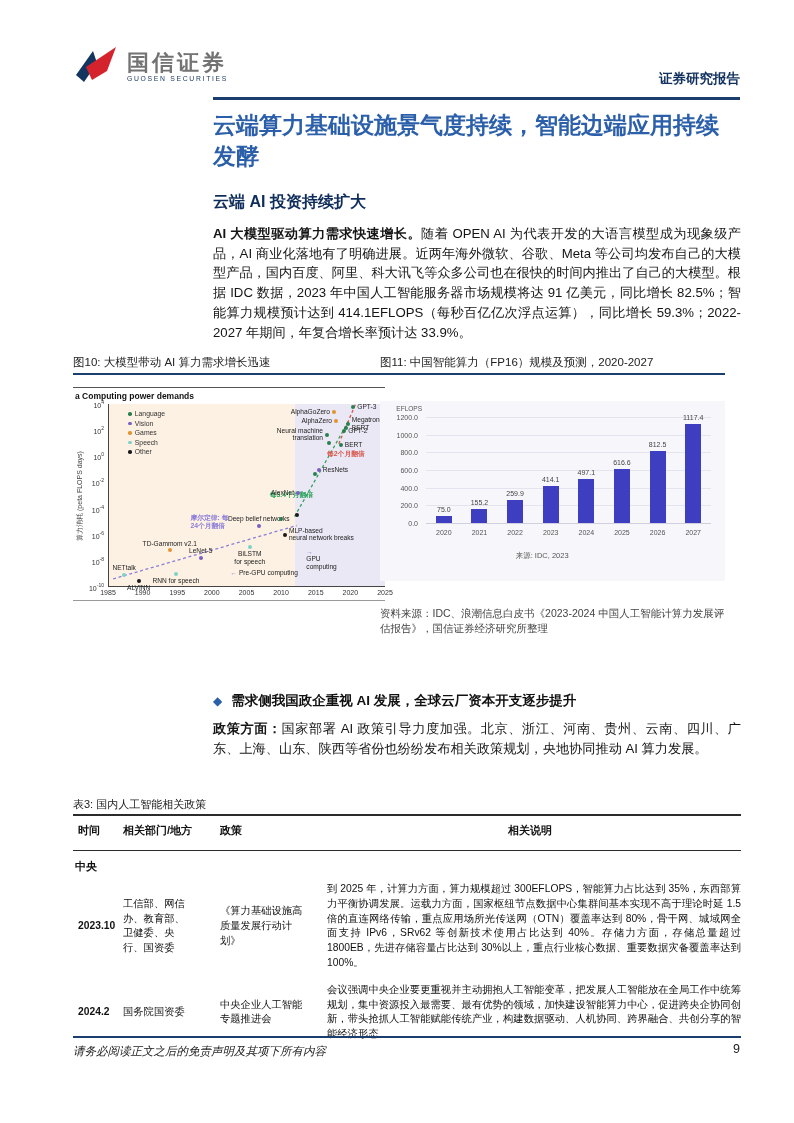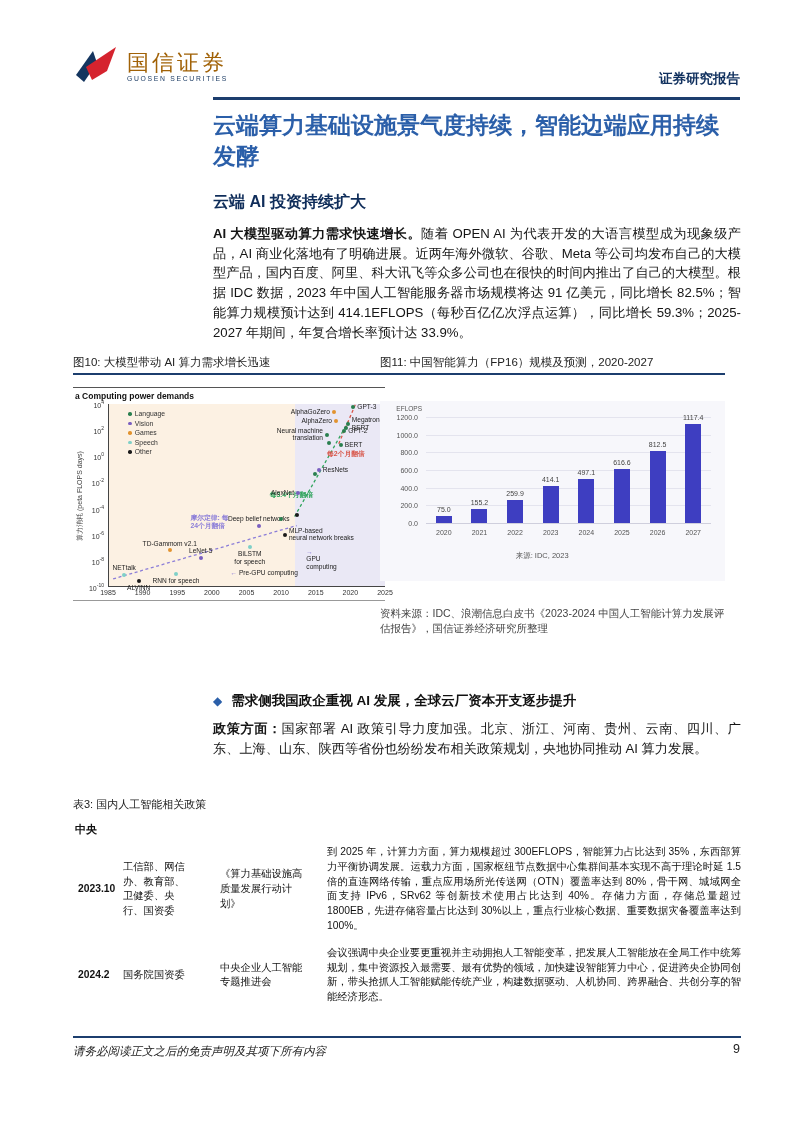--- a/index.html
+++ b/index.html
@@ -3,21 +3,21 @@
 <meta charset="utf-8">
 <style>
   html,body{margin:0;padding:0;background:#e8e8e8;}
   #page{position:relative;width:794px;height:1123px;background:#ffffff;margin:0 auto;
         font-family:"Liberation Sans","DejaVu Sans",sans-serif;color:#111;overflow:hidden;}
   .abs{position:absolute;}
 
   
   .logo-wrap{left:73px;top:44px;display:flex;align-items:center;gap:8px;}
   .logo-mark{width:46px;height:44px;}
-  .brand-cn{font-size:22px;font-weight:normal;color:#a16207;letter-spacing:3px;line-height:24px;}
+  .brand-cn{font-size:22px;font-weight:bold;color:#737373;letter-spacing:3px;line-height:24px;}
   .brand-en{font-size:6.8px;letter-spacing:1.7px;color:#14355f;}
   .report-type{right:54px;top:70px;font-size:13.5px;font-weight:bold;color:#10305e;}
   .header-rule{left:213px;top:97px;width:527px;height:2.5px;background:#1c3e6e;}
 
   
   .doc-title{left:213px;top:110px;width:506px;font-size:23px;line-height:31px;font-weight:bold;color:#2b5fa9;}
   .sec-heading{left:213px;top:192px;font-size:16px;font-weight:bold;color:#0f2d5a;}
   .para{left:213px;width:528px;font-size:13.2px;line-height:19.7px;text-align:justify;color:#151515;}
   .p1{top:224px;}
   .p2{top:719px;}
@@ -109,21 +109,21 @@
       <div class="brand-cn">国信证券</div>
       <div class="brand-en">GUOSEN SECURITIES</div>
     </div>
   </div>
   <div class="abs report-type">证券研究报告</div>
   <div class="abs header-rule"></div>
 
   <div class="abs doc-title">云端算力基础设施景气度持续，智能边端应用持续发酵</div>
   <div class="abs sec-heading">云端 AI 投资持续扩大</div>
 
-  <div class="abs para p1"><b>AI 大模型驱动算力需求快速增长。</b><span>随着 OPEN AI 为代表开发的大语言模型成为现象级产品，AI 商业化落地有了明确进展。近两年海外微软、谷歌、Meta 等公司均发布自己的大模型产品，国内百度、阿里、科大讯飞等众多公司也在很快的时间内推出了自己的大模型。根据 IDC 数据，2023 年中国人工智能服务器市场规模将达 91 亿美元，同比增长 82.5%；智能算力规模预计达到 414.1EFLOPS（每秒百亿亿次浮点运算），同比增长 59.3%；2025-2027 年期间，年复合增长率预计达 33.9%。</span></div>
+  <div class="abs para p1"><b>AI 大模型驱动算力需求快速增长。</b><span>随着 OPEN AI 为代表开发的大语言模型成为现象级产品，AI 商业化落地有了明确进展。近两年海外微软、谷歌、Meta 等公司均发布自己的大模型产品，国内百度、阿里、科大讯飞等众多公司也在很快的时间内推出了自己的大模型。根据 IDC 数据，2023 年中国人工智能服务器市场规模将达 91 亿美元，同比增长 82.5%；智能算力规模预计达到 414.1EFLOPS（每秒百亿亿次浮点运算），同比增长 59.3%；2022-2027 年期间，年复合增长率预计达 33.9%。</span></div>
 
   <div class="abs fig-col fig10-col">
     <div class="fig-title">图10: 大模型带动 AI 算力需求增长迅速</div>
     <div class="fig-rule"></div>
     <div class="f10-chart">
       <div class="f10-header">a  Computing power demands</div>
       <div class="f10-body">
         <div class="f10-ylab">
             <span>算力消耗 (peta FLOPS days)</span>
           </div>
@@ -288,20 +288,26 @@
       <div class="f11-footnote">来源: IDC, 2023</div>
     </div>
     <div class="fig-source">资料来源：IDC、浪潮信息白皮书《2023-2024 中国人工智能计算力发展评估报告》，国信证券经济研究所整理</div>
   </div>
 
   <div class="abs para p2"><b>政策方面：</b><span>国家部署 AI 政策引导力度加强。北京、浙江、河南、贵州、云南、四川、广东、上海、山东、陕西等省份也纷纷发布相关政策规划，央地协同推动 AI 算力发展。</span></div>
   <div class="abs bullet-row"><span class="diamond">◆</span><span>需求侧我国政企重视 AI 发展，全球云厂资本开支逐步提升</span></div>
 
   <div class="abs tbl-title">表3: 国内人工智能相关政策</div>
   <div class="abs tbl">
+    <div class="tbl-grid tbl-header">
+      <div class="c1">时间</div>
+      <div class="c2">相关部门/地方</div>
+      <div class="c3">政策</div>
+      <div class="c4">相关说明</div>
+    </div>
     <div class="tbl-group">中央</div>
     <div class="tbl-grid tbl-row">
       <div class="cell-time">2023.10</div>
       <div class="cell-dept">工信部、网信办、教育部、卫健委、央行、国资委</div>
       <div class="cell-policy">《算力基础设施高质量发展行动计划》</div>
       <div class="cell-note">到 2025 年，计算力方面，算力规模超过 300EFLOPS，智能算力占比达到 35%，东西部算力平衡协调发展。运载力方面，国家枢纽节点数据中心集群间基本实现不高于理论时延 1.5 倍的直连网络传输，重点应用场所光传送网（OTN）覆盖率达到 80%，骨干网、城域网全面支持 IPv6，SRv62 等创新技术使用占比达到 40%。存储力方面，存储总量超过 1800EB，先进存储容量占比达到 30%以上，重点行业核心数据、重要数据灾备覆盖率达到 100%。</div>
     </div>
     <div class="tbl-grid tbl-row">
       <div class="cell-time">2024.2</div>
       <div class="cell-dept">国务院国资委</div>

